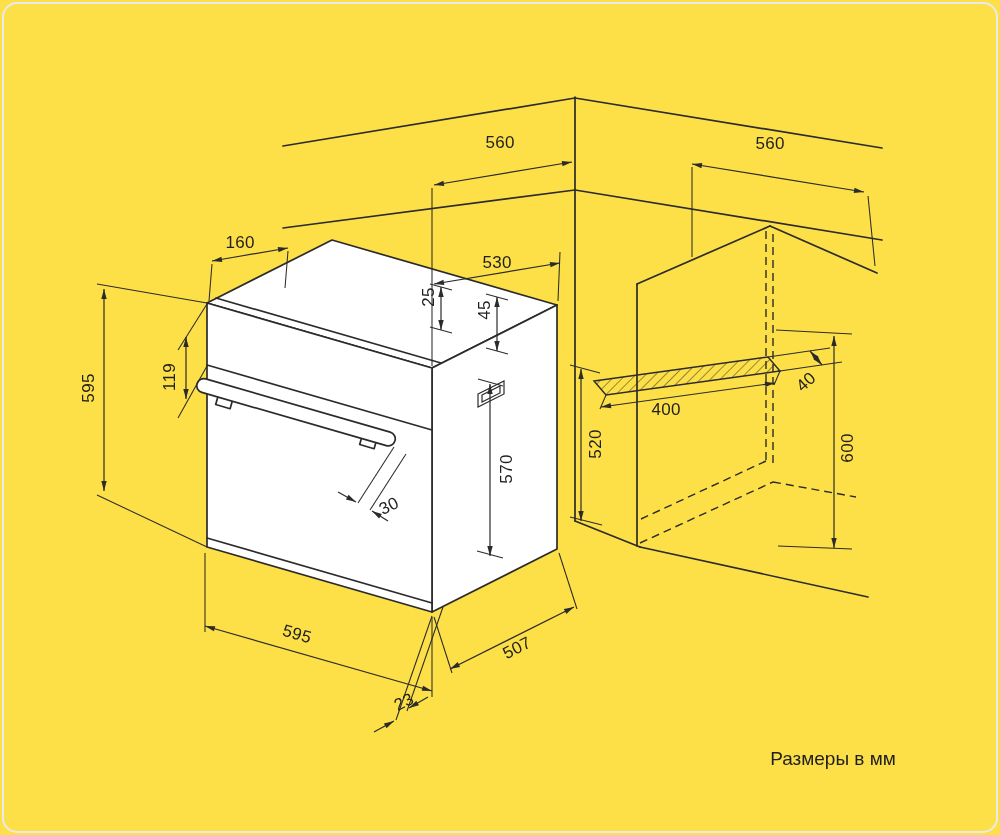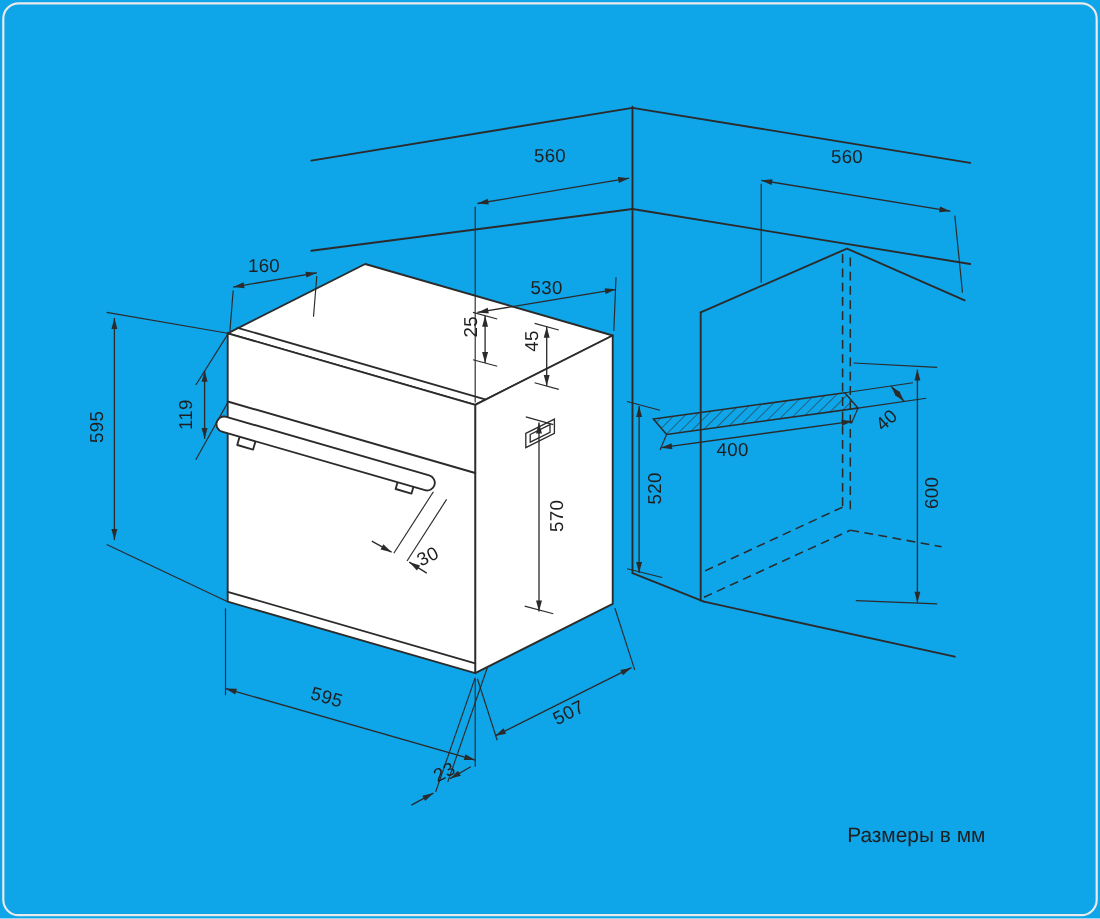--- a/index.html
+++ b/index.html
@@ -1,16 +1,16 @@
 <!DOCTYPE html>
 <html><head>
 <meta charset="utf-8">
 <style>
   html,body{margin:0;padding:0;background:#ffffff;}
-  .stage{width:1000px;height:835px;position:relative;background:#0ea5e9;text-align:right;}
+  .stage{width:1000px;height:835px;position:relative;background:#fde047;text-align:right;}
   svg{display:block;}
   .obj{stroke:#2b2b2b;stroke-width:1.7;fill:none;stroke-linecap:round;stroke-linejoin:round;}
   .objf{stroke:#2b2b2b;stroke-width:1.7;fill:#ffffff;stroke-linejoin:round;}
   .thin{stroke:#2b2b2b;stroke-width:1.2;fill:none;}
   .dash{stroke:#2b2b2b;stroke-width:1.4;fill:none;stroke-dasharray:8 5;}
   .ext line{stroke:#2b2b2b;stroke-width:1.05;}
   .dim line{stroke:#2b2b2b;stroke-width:1.2;marker-start:url(#ar);marker-end:url(#ar);}
   .dimA line{stroke:#2b2b2b;stroke-width:1.2;marker-end:url(#ar);}
   .lbl{font-family:"Liberation Sans",sans-serif;font-size:17px;fill:#1f1f1f;letter-spacing:.3px;}
   .note{font-family:"Liberation Sans",sans-serif;font-size:19px;fill:#1f1f1f;}

